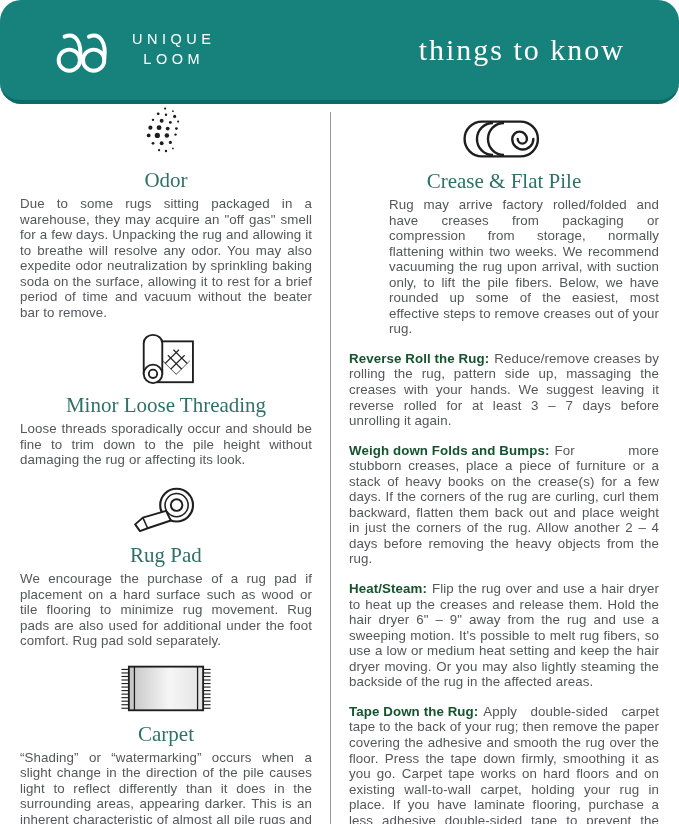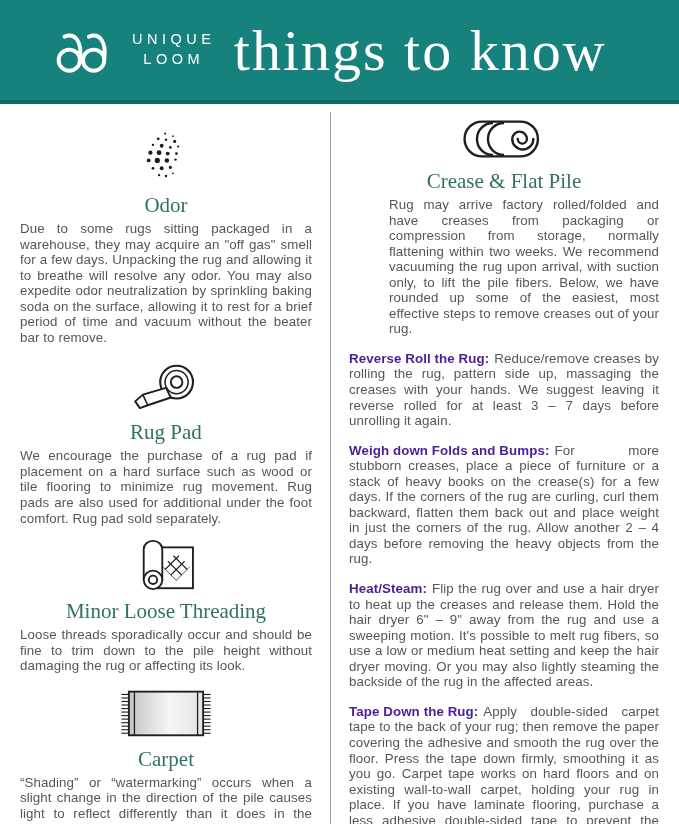--- a/index.html
+++ b/index.html
@@ -12,47 +12,48 @@
     position: relative;
   }
   
   .masthead {
     height: 104px;
     background: #17827c;
     border-bottom: 4px solid #0d6b67;
     display: flex;
     align-items: center;
     padding: 0 36px 0 52px;
+    border-radius: 21px;
   }
   .brand { display: flex; align-items: center; gap: 14px; }
   .brand svg { display: block; }
   .brand-text {
     color: #ffffff;
     text-align: center;
     font-size: 14.5px;
     letter-spacing: 4.5px;
     line-height: 1.35;
     font-weight: 400;
   }
   .masthead h1 {
     flex: 1;
-    text-align: center;
+    text-align: right;
     color: #ffffff;
     font-family: "Liberation Serif", serif;
     font-weight: 400;
-    font-size: 58px;
+    font-size: 30px;
     letter-spacing: 2px;
     padding-right: 18px;
   }
   
   .columns {
     display: flex;
     height: 720px;
   }
-  .col { padding: 25px 18px 0 20px; }
+  .col { padding: 0 18px 0 20px; }
   .col.left  { width: 330px; }
   .col.right { width: 348px; padding: 13px 20px 16px 18px; }
   .divider {
     width: 1px;
     background: #9a9a9a;
     margin-top: 8px;
   }
   
   .icon-wrap { text-align: center; }
   .icon-wrap svg { display: inline-block; }
@@ -68,21 +69,21 @@
     font-size: 13.3px;
     line-height: 1.17;
     color: #55565a;
     text-align: justify;
     letter-spacing: 0.1px;
   }
   .section { margin-bottom: 13px; }
   .tip { margin-top: 14px; }
   .tip-lead {
     font-weight: 700;
-    color: #4c1d95;
+    color: #14532d;
     display: inline-block;
     margin-right: 5px;
   }
   .intro { margin-top: 2px; margin-left: 40px; }
   svg .ln { stroke: #1e1e1e; fill: none; }
 </style>
 </head>
 <body>
 
 <div class="page">
@@ -140,34 +141,20 @@
                 <circle cx="38" cy="49" r="1"></circle>
             </g>
           </svg>
         </div>
         <h2>Odor</h2>
         <p class="body">Due to some rugs sitting packaged in a warehouse, they may acquire an "off gas" smell for a few days. Unpacking the rug and allowing it to breathe will resolve any odor. You may also expedite odor neutralization by sprinkling baking soda on the surface, allowing it to rest for a brief period of time and vacuum without the beater bar to remove.</p>
       </div>
 
       <div class="section">
         <div class="icon-wrap">
-          <svg width="70" height="54" viewBox="0 0 72 56">
-            <circle cx="47" cy="25" r="17" fill="#ffffff" stroke="#1e1e1e" stroke-width="2.2"></circle>
-            <circle cx="47" cy="25" r="12" fill="#ffffff" stroke="#1e1e1e" stroke-width="1.6"></circle>
-            <circle cx="47" cy="25" r="6" fill="#ffffff" stroke="#1e1e1e" stroke-width="2"></circle>
-            <path d="M4,45 L12,38 L36,31 L41,41 L17,49 L9,52 Z" fill="#ffffff" stroke="#1e1e1e" stroke-width="2" stroke-linejoin="round"></path>
-            <line x1="12" y1="38" x2="17" y2="49" stroke="#1e1e1e" stroke-width="1.6"></line>
-          </svg>
-        </div>
-        <h2>Rug Pad</h2>
-        <p class="body">We encourage the purchase of a rug pad if placement on a hard surface such as wood or tile flooring to minimize rug movement. Rug pads are also used for additional under the foot comfort. Rug pad sold separately.</p>
-      </div>
-
-      <div class="section">
-        <div class="icon-wrap">
           <svg width="62" height="52" viewBox="0 0 64 56">
             <defs>
               <clipPath id="diam">
                   <polygon points="43,15 58,30 43,45 28,30"></polygon>
                 </clipPath>
             </defs>
             <rect x="23" y="9" width="38" height="44" fill="#ffffff" stroke="#1e1e1e" stroke-width="2"></rect>
             <g clip-path="url(#diam)" stroke="#1e1e1e" stroke-width="1.3">
               <line x1="20" y1="22" x2="50" y2="52"></line>
                 <line x1="26" y1="16" x2="56" y2="46"></line>
@@ -178,20 +165,34 @@
               <line x1="24" y1="40" x2="54" y2="10"></line>
                 <line x1="18" y1="34" x2="48" y2="4"></line>
             </g>
             <path d="M8,11 a10,9 0 0 1 20,0 L28,44 L8,44 Z" fill="#ffffff" stroke="#1e1e1e" stroke-width="2"></path>
             <circle cx="18" cy="44" r="10" fill="#ffffff" stroke="#1e1e1e" stroke-width="2"></circle>
             <circle cx="18" cy="44" r="4.5" fill="#ffffff" stroke="#1e1e1e" stroke-width="2"></circle>
           </svg>
         </div>
         <h2>Minor Loose Threading</h2>
         <p class="body">Loose threads sporadically occur and should be fine to trim down to the pile height without damaging the rug or affecting its look.</p>
+      </div>
+
+      <div class="section">
+        <div class="icon-wrap">
+          <svg width="70" height="54" viewBox="0 0 72 56">
+            <circle cx="47" cy="25" r="17" fill="#ffffff" stroke="#1e1e1e" stroke-width="2.2"></circle>
+            <circle cx="47" cy="25" r="12" fill="#ffffff" stroke="#1e1e1e" stroke-width="1.6"></circle>
+            <circle cx="47" cy="25" r="6" fill="#ffffff" stroke="#1e1e1e" stroke-width="2"></circle>
+            <path d="M4,45 L12,38 L36,31 L41,41 L17,49 L9,52 Z" fill="#ffffff" stroke="#1e1e1e" stroke-width="2" stroke-linejoin="round"></path>
+            <line x1="12" y1="38" x2="17" y2="49" stroke="#1e1e1e" stroke-width="1.6"></line>
+          </svg>
+        </div>
+        <h2>Rug Pad</h2>
+        <p class="body">We encourage the purchase of a rug pad if placement on a hard surface such as wood or tile flooring to minimize rug movement. Rug pads are also used for additional under the foot comfort. Rug pad sold separately.</p>
       </div>
 
       <div class="section">
         <div class="icon-wrap">
           <svg width="96" height="52" viewBox="0 0 100 56">
             <defs>
               <linearGradient id="shadeGrad" x1="0" y1="0" x2="1" y2="0">
                 <stop offset="0" stop-color="#c3c3c3"></stop>
                 <stop offset="0.55" stop-color="#f6f6f6"></stop>
                 <stop offset="1" stop-color="#e3e3e3"></stop>

